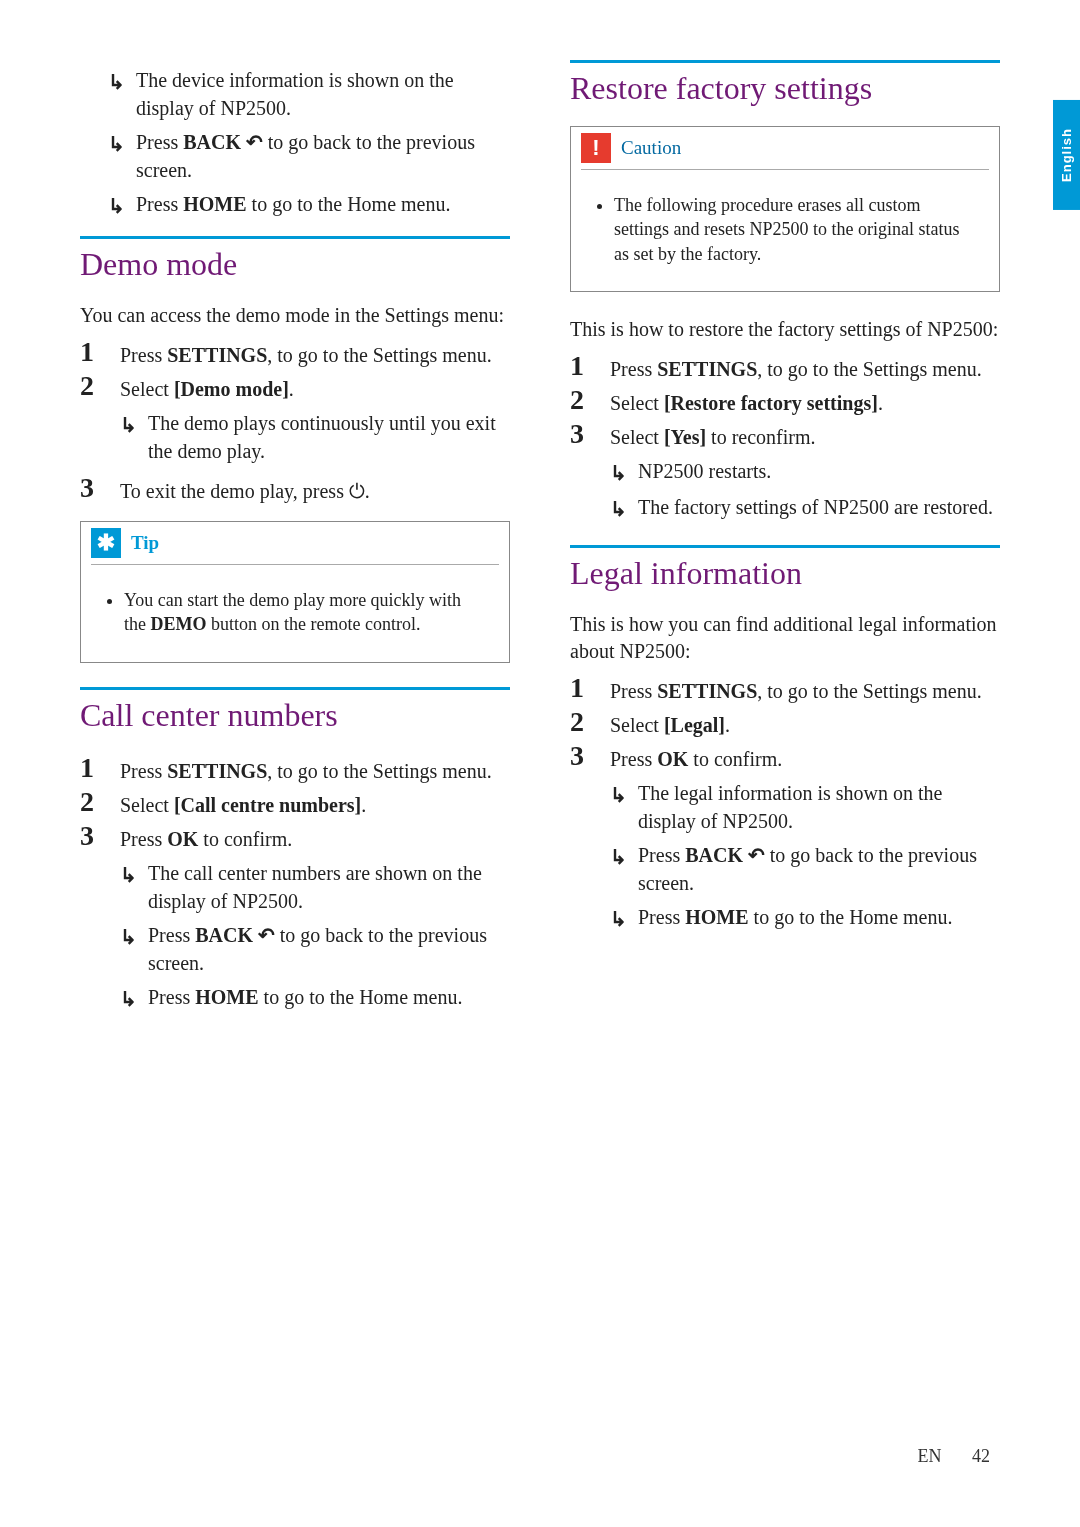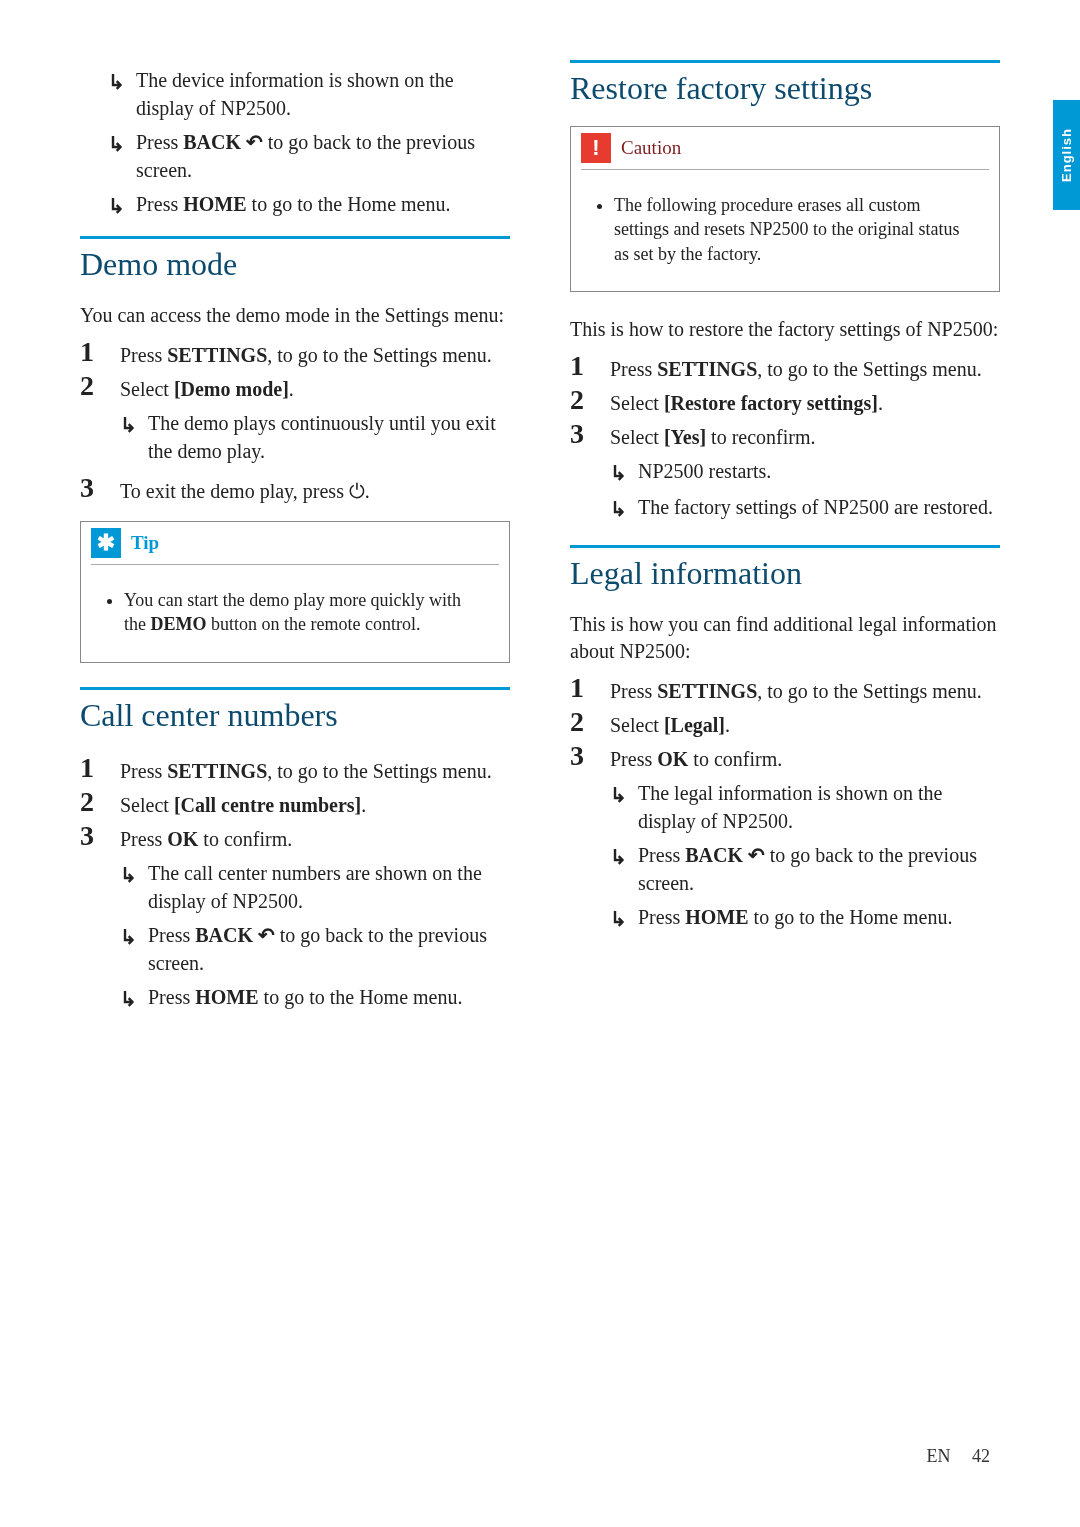--- a/index.html
+++ b/index.html
@@ -34,21 +34,21 @@
     letter-spacing: 1px;
     padding: 28px 6px;
     writing-mode: vertical-rl;
     transform: rotate(180deg);
   }
   .rule-thick {
     border-top: 3px solid #0099d6;
     margin: 16px 0 8px 0;
   }
   h2.section {
-    color: #0c4a6e;
+    color: #701a75;
     font-weight: 400;
     font-size: 32px;
     margin: 4px 0 20px 0;
     line-height: 1.1;
     font-family: Georgia, serif;
   }
   p.body {
     font-size: 20px;
     line-height: 1.35;
     margin: 8px 0;
@@ -115,21 +115,21 @@
     font-weight: 900;
     font-size: 22px;
     color: #fff;
   }
   .callout .tip-icon { background: #0099d6; }
   .callout .caution-icon { background: #e63b2e; }
   .callout .label {
     font-size: 19px;
   }
   .callout .label.tip { color: #0099d6; font-weight: bold; }
-  .callout .label.caution { color: #7f1d1d; }
+  .callout .label.caution { color: #0369a1; }
   .callout hr {
     border: none;
     border-top: 1px solid #aaa;
     margin: 0 10px;
   }
   .callout .content {
     padding: 10px 14px 12px 14px;
     font-size: 18px;
     line-height: 1.35;
   }
@@ -137,21 +137,21 @@
     margin: 13px;
     padding-left: 16px;
   }
   .footer {
     position: absolute;
     bottom: 60px;
     right: 90px;
     font-size: 18px;
     color: #333;
   }
-  .footer .lang { margin-right: 17px; }
+  .footer .lang { margin-right: 26px; }
 </style>
 </head>
 <body>
 
 <div class="lang-tab">English</div>
 
 <div class="page">
 
   <div class="col">
 

